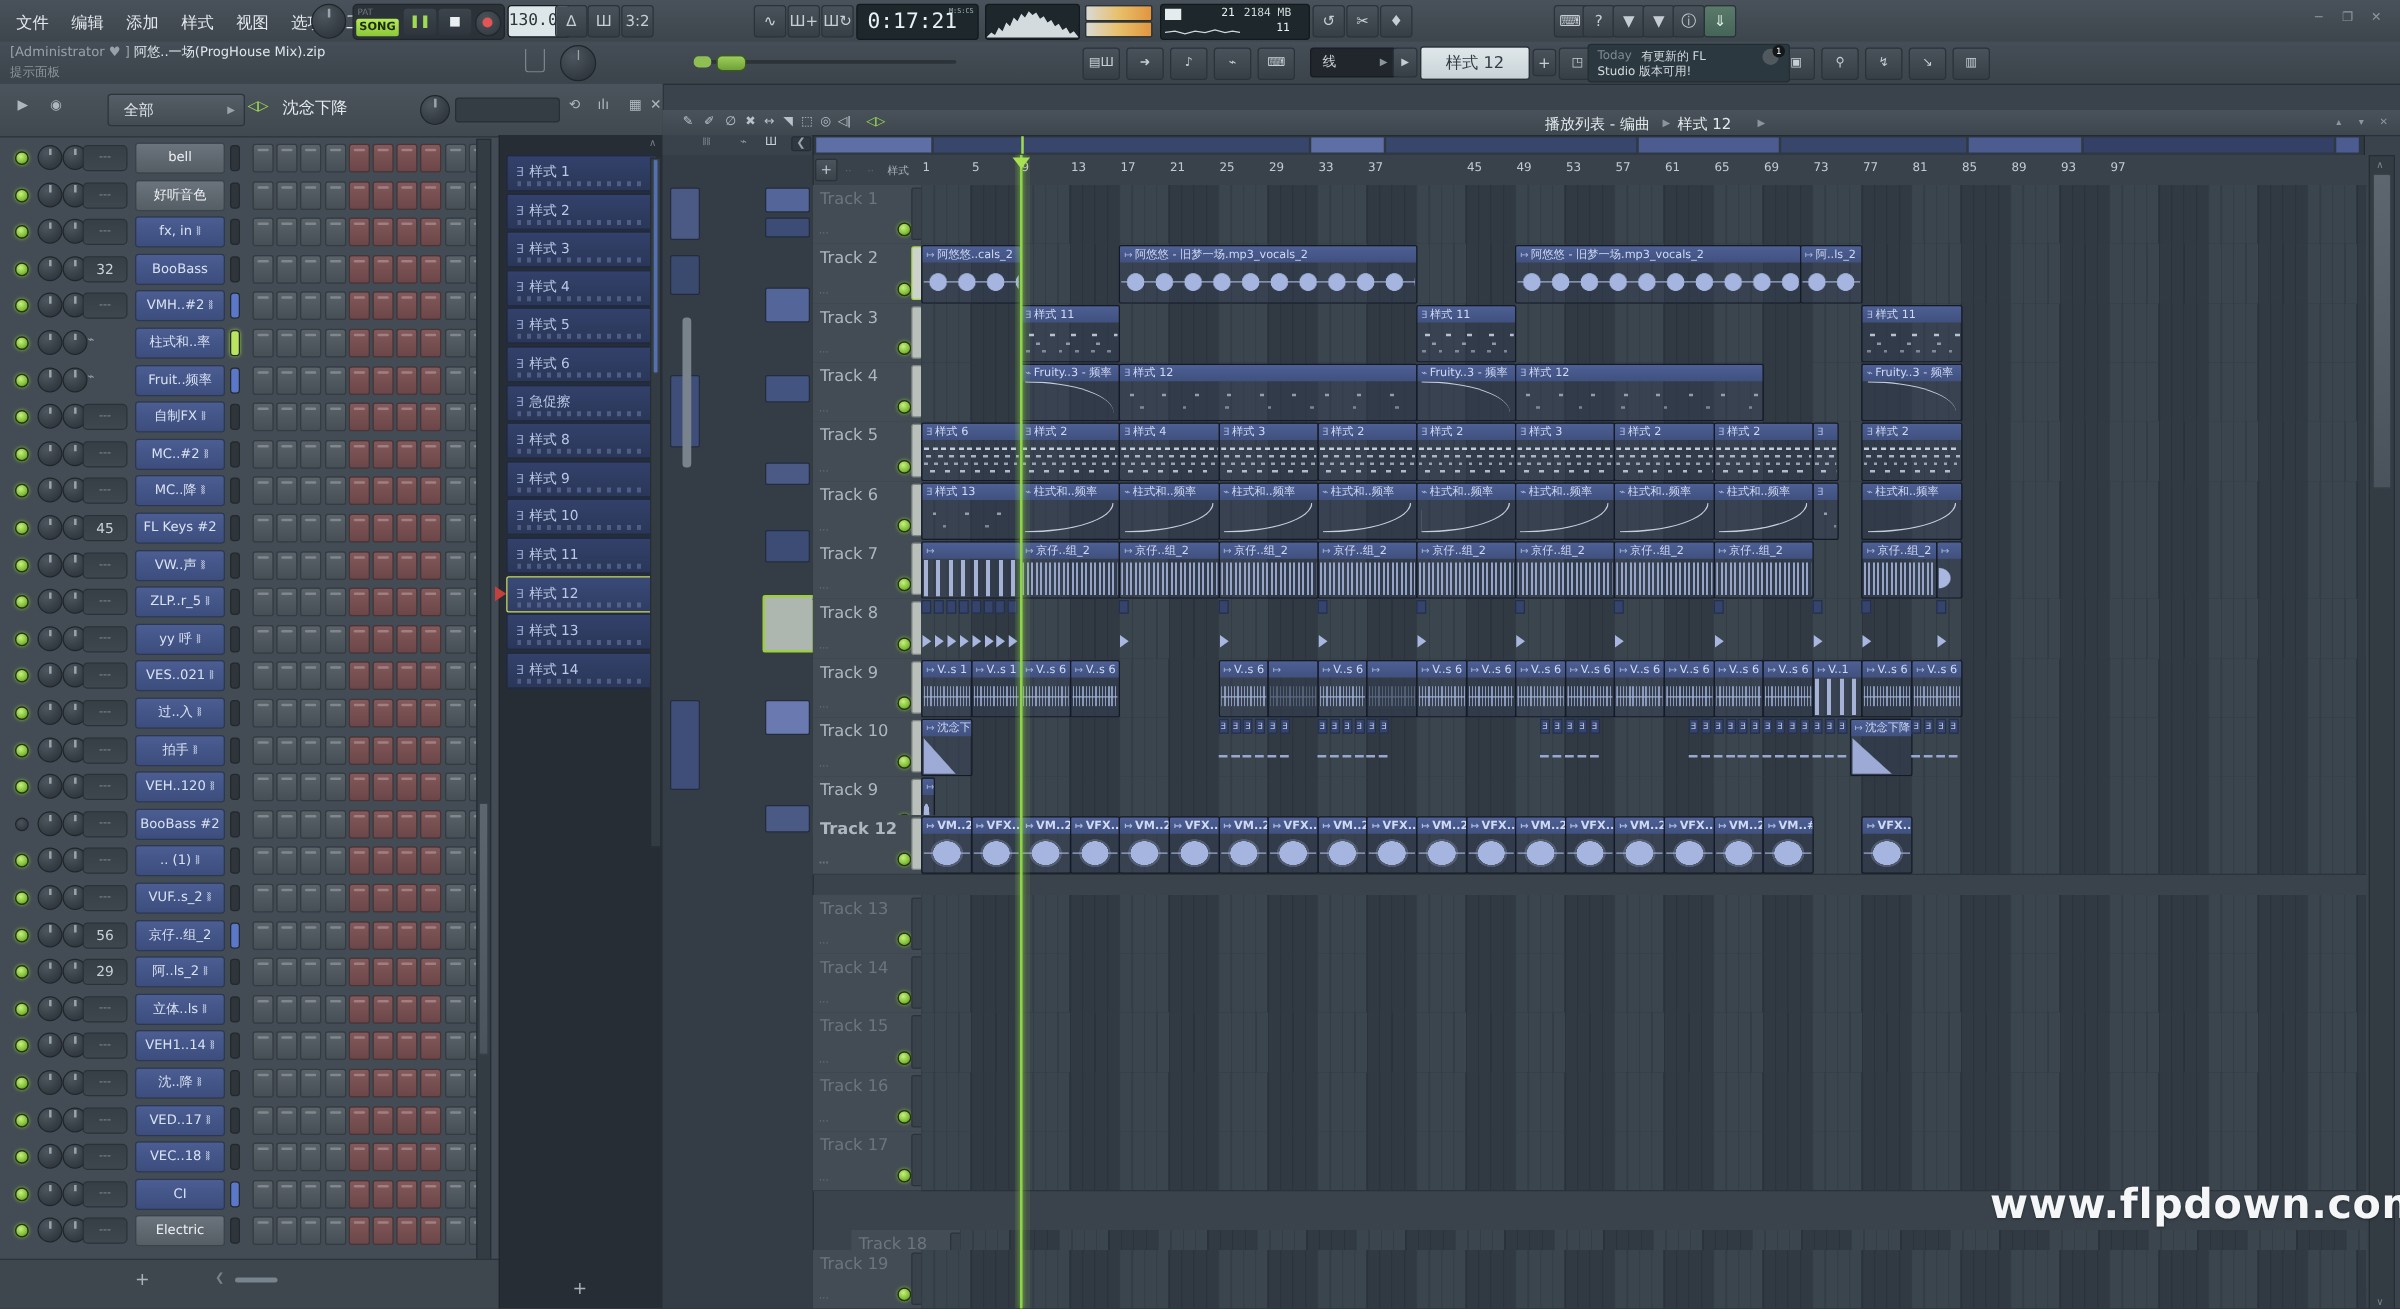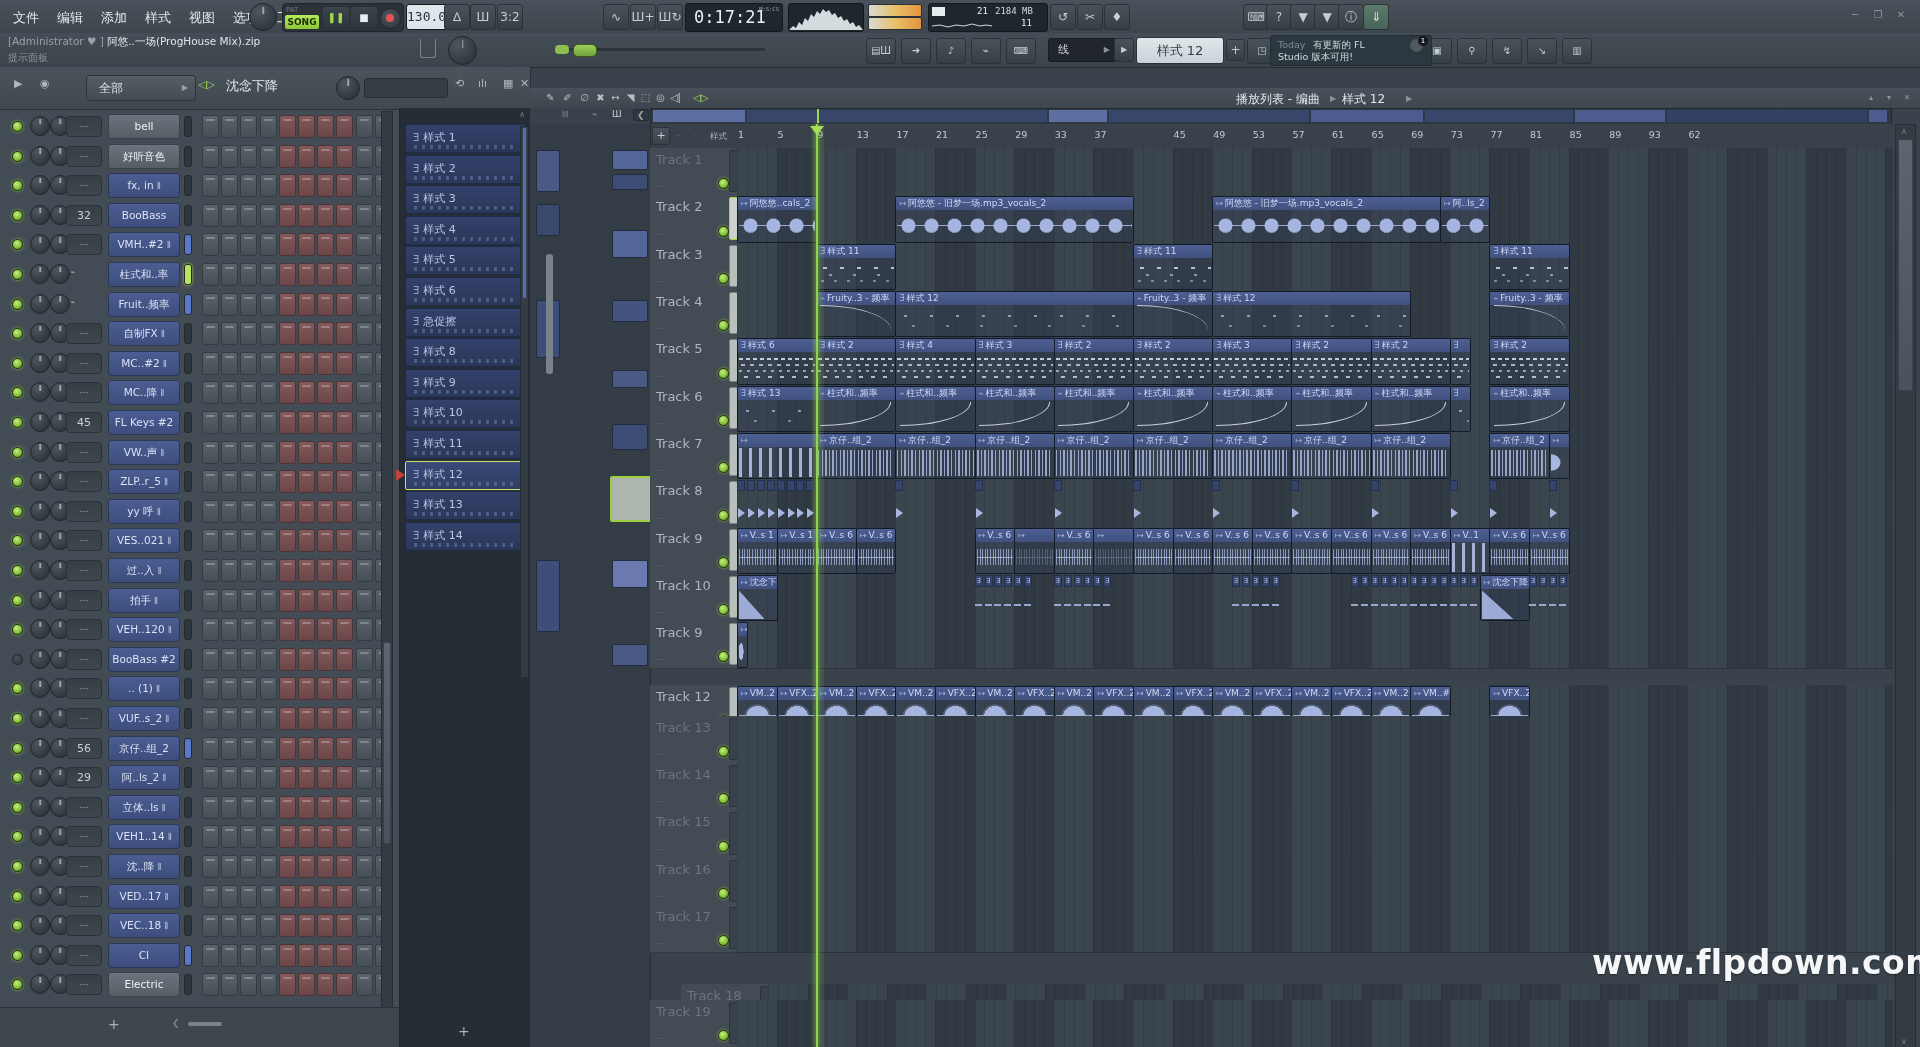--- a/index.html
+++ b/index.html
@@ -891,21 +891,21 @@
         <div class="rnum" style="left: 642.4px;">57</div>
         <div class="rnum" style="left: 682px;">61</div>
         <div class="rnum" style="left: 721.6px;">65</div>
         <div class="rnum" style="left: 761.2px;">69</div>
         <div class="rnum" style="left: 800.8px;">73</div>
         <div class="rnum" style="left: 840.4px;">77</div>
         <div class="rnum" style="left: 880px;">81</div>
         <div class="rnum" style="left: 919.6px;">85</div>
         <div class="rnum" style="left: 959.2px;">89</div>
         <div class="rnum" style="left: 998.8px;">93</div>
-        <div class="rnum" style="left: 1038.4px;">62</div>
+        <div class="rnum" style="left: 1038.4px;">97</div>
       </div>
   </div>
 
   <div class="abs" id="picker" style="left:530px;top:124px;width:120px;height:923px;background:#343d45;border-right:1px solid #272f36;">
       <div style="position: absolute; left: 6px; top: 26px; width: 22px; height: 40px; background: rgb(74, 90, 132); border: 1px solid rgb(35, 44, 62); border-radius: 2px;"></div>
       <div style="position: absolute; left: 6px; top: 80px; width: 22px; height: 30px; background: rgb(58, 74, 110); border: 1px solid rgb(35, 44, 62); border-radius: 2px;"></div>
       <div style="position: absolute; left: 82px; top: 26px; width: 34px; height: 18px; background: rgb(84, 101, 154); border: 1px solid rgb(35, 44, 62); border-radius: 2px;"></div>
       <div style="position: absolute; left: 82px; top: 50px; width: 34px; height: 14px; background: rgb(61, 76, 116); border: 1px solid rgb(35, 44, 62); border-radius: 2px;"></div>
       <div style="position: absolute; left: 82px; top: 106px; width: 34px; height: 26px; background: rgb(84, 101, 154); border: 1px solid rgb(35, 44, 62); border-radius: 2px;"></div>
       <div style="position: absolute; left: 82px; top: 176px; width: 34px; height: 20px; background: rgb(68, 84, 128); border: 1px solid rgb(35, 44, 62); border-radius: 2px;"></div>
@@ -1498,21 +1498,21 @@
           <div class="tled"></div>
           <div class="tstrip"></div>
         </div>
         <div class="tclips">
           <div class="clip" style="left: 0px; width: 8.9px; height: 44.3158px;">
             <div class="clh"><span class="ci">↦</span></div>
             <div class="cb b-spike"></div>
           </div>
         </div>
       </div>
-      <div class="trow" style="top: 537px; height: 47.3158px;">
+      <div class="trow" style="top: 504px; height: 47.3158px; font-weight: bold;">
         <div class="thdr">
           <div class="tname">Track 12</div>
           <div class="tdots">⋯</div>
           <div class="tled"></div>
           <div class="tstrip"></div>
         </div>
         <div class="tclips">
           <div class="clip" style="left: 0px; width: 38.6px; height: 44.3158px;">
             <div class="clh"><span class="ci">↦</span>VM..2</div>
             <div class="cb b-swell"></div>

